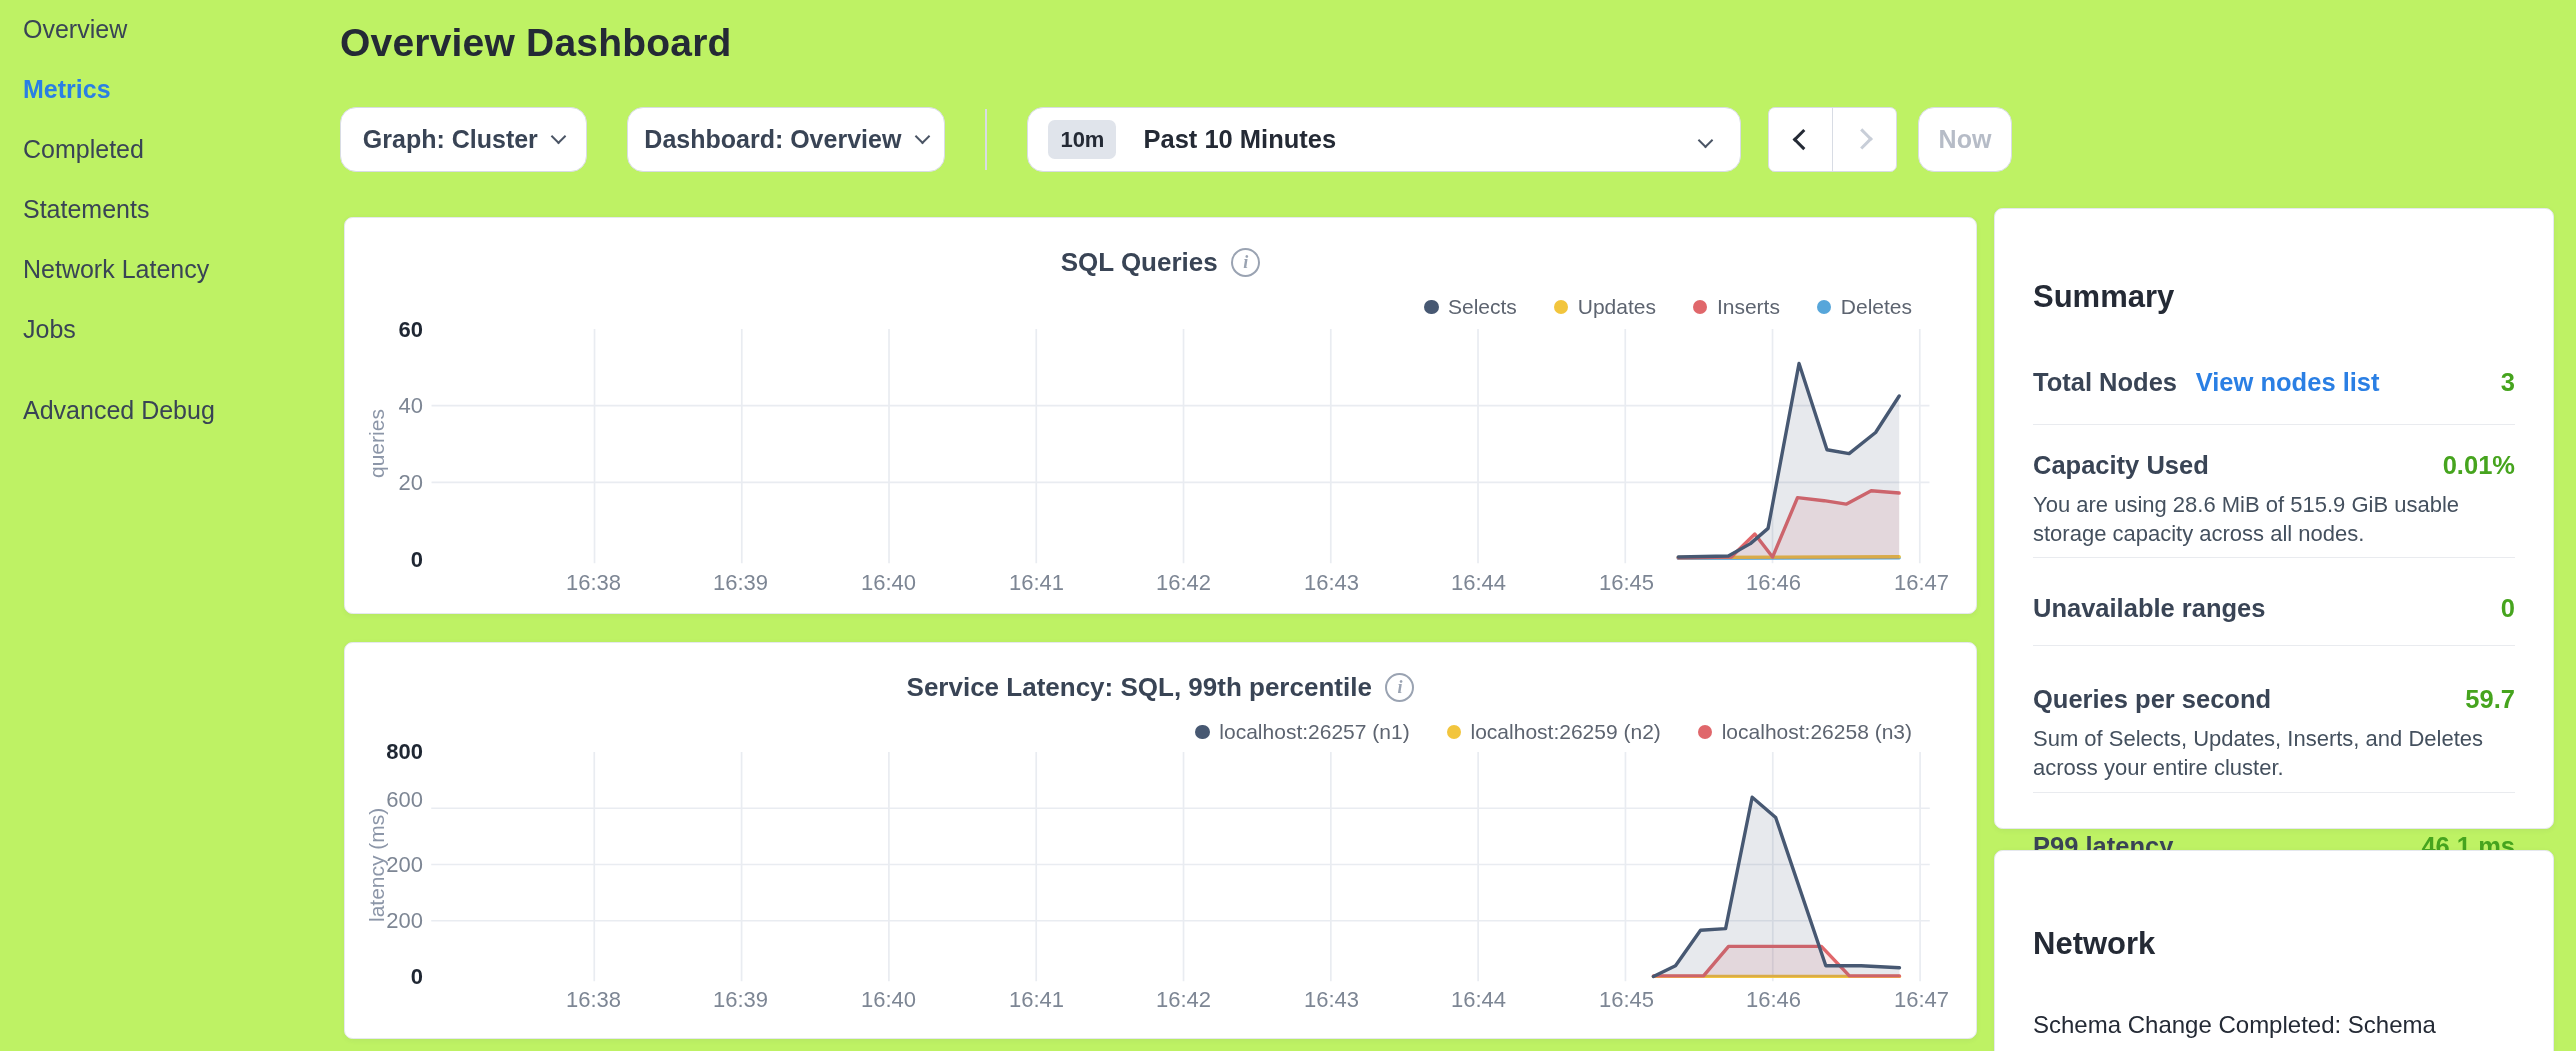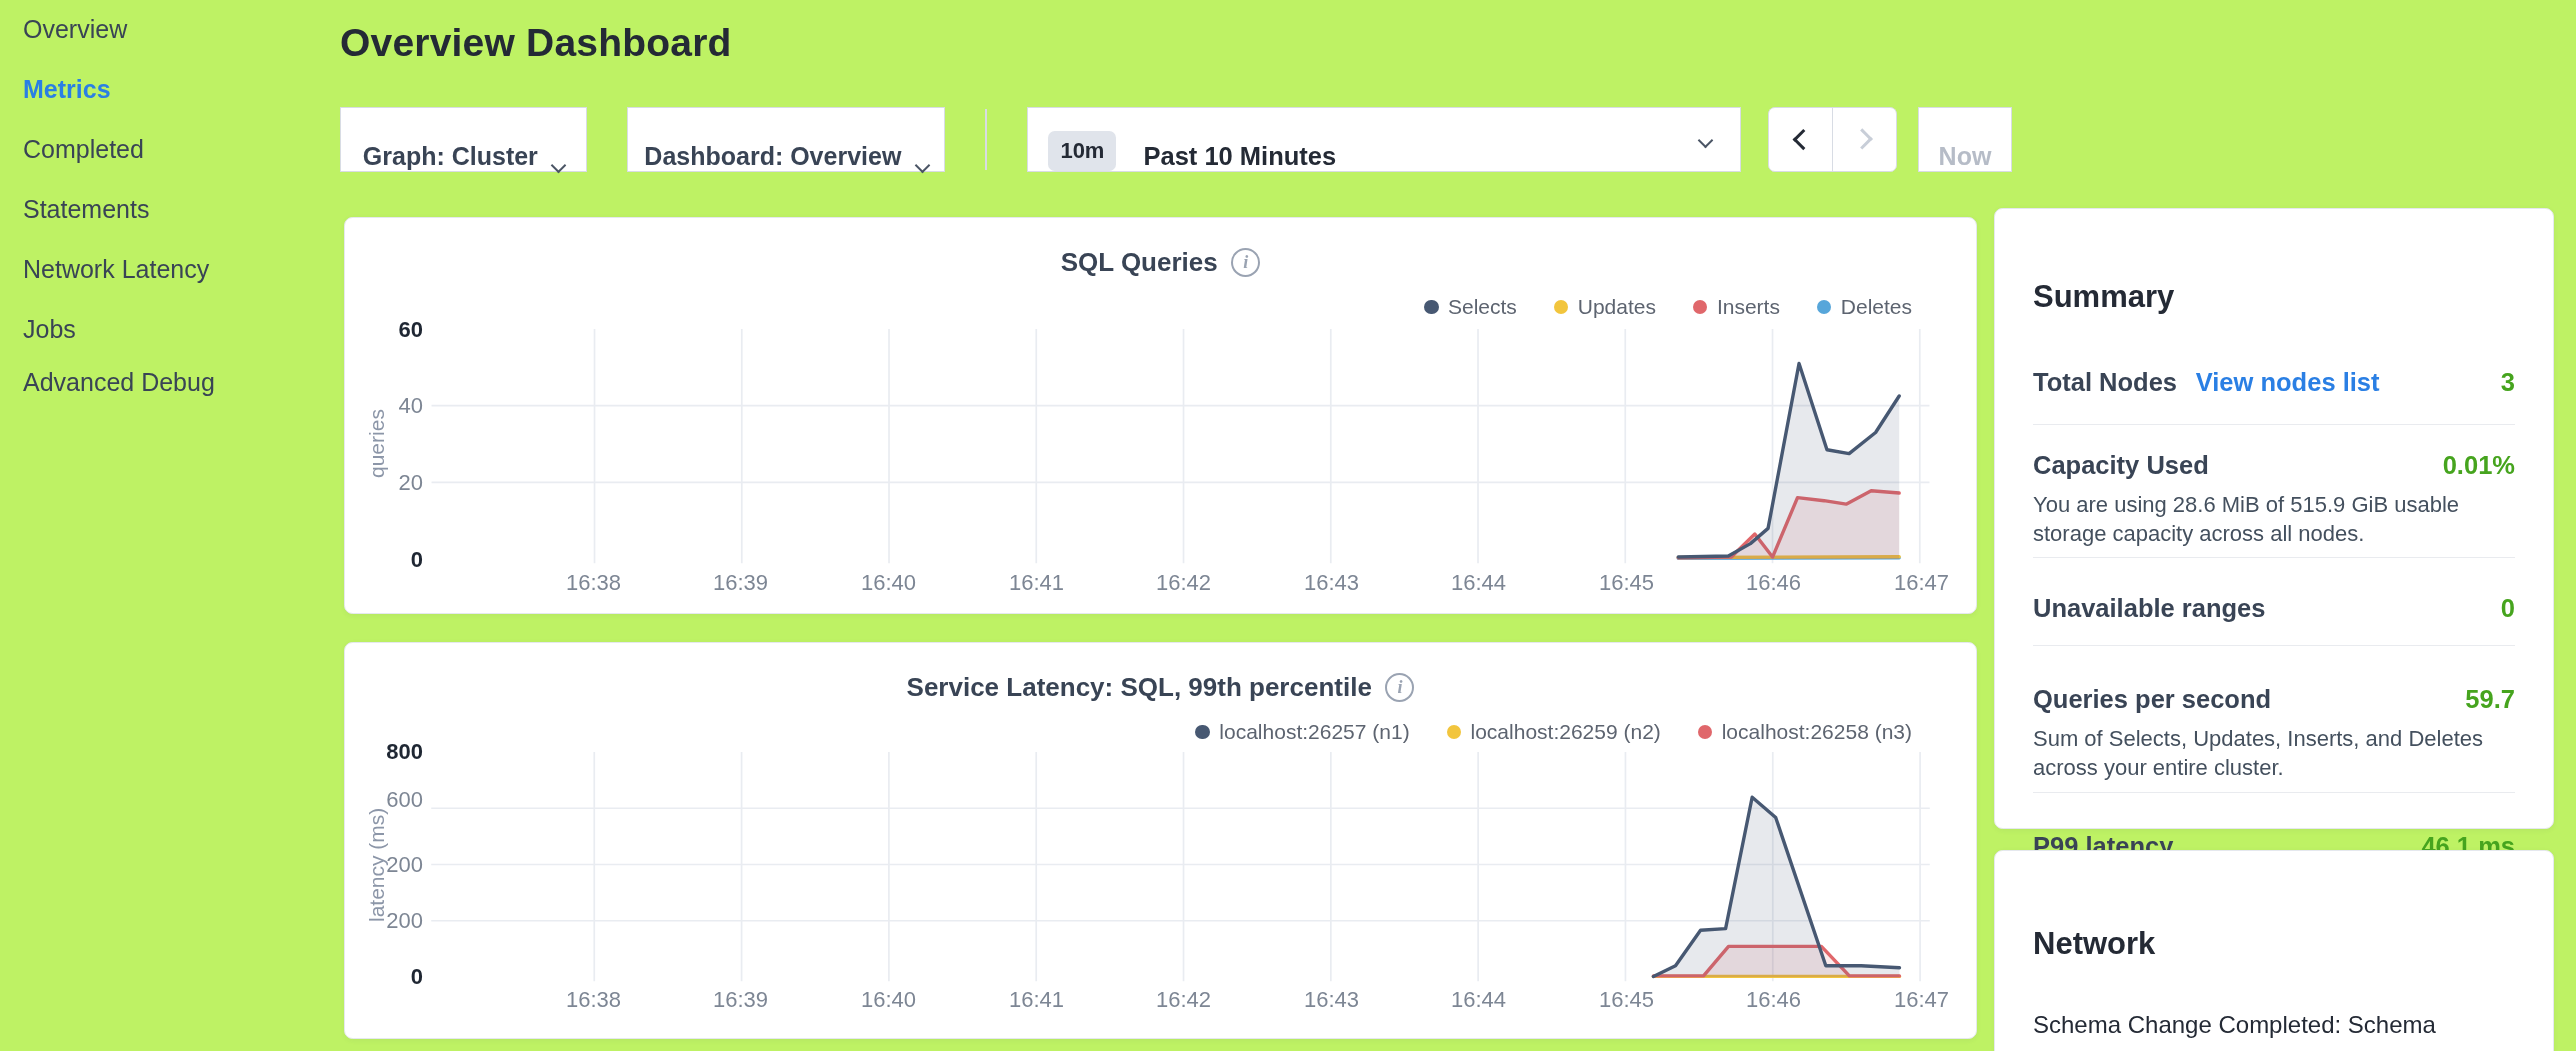--- a/index.html
+++ b/index.html
@@ -8,21 +8,21 @@
   #app { position:relative; width:2576px; height:1051px; overflow:hidden; background:#bef264; }
 
   
   .side-item { position:absolute; left:23px; font-size:25px; line-height:29px; color:#394455; cursor:pointer; white-space:nowrap; }
   .side-item.active { color:#2a7fe4; font-weight:700; }
 
   
   .page-title { position:absolute; left:340px; top:21px; font-size:39px; font-weight:700; color:#242a35; letter-spacing:0.2px; }
 
   
-  .ctl { position:absolute; top:107px; height:65px; background:#fff; border:1.7px solid #d8dce4; border-radius:0; display:flex; align-items:flex-end; justify-content:center; cursor:pointer; }
+  .ctl { position:absolute; top:107px; height:65px; background:#fff; border:1.7px solid #d8dce4; border-radius:16px; display:flex; align-items:center; justify-content:center; cursor:pointer; }
   .ctl-label { font-size:25px; font-weight:700; color:#394455; white-space:nowrap; }
   .chev-down { display:inline-block; width:11px; height:11px; border-right:2.6px solid #4b5565; border-bottom:2.6px solid #4b5565; transform:rotate(45deg); margin-left:15.3px; margin-top:-6.8px; }
   #dd-graph { left:340px; width:247px; }
   #dd-dashboard { left:627px; width:318px; }
   .ctl-divider { position:absolute; left:985px; top:109px; height:61px; width:1.7px; background:#d8dce4; }
   #time-select { left:1027px; width:714px; justify-content:flex-start; padding:0 20.4px; }
   .time-badge { background:#e0e4eb; border-radius:6.8px; padding:6.8px 12px; font-size:22px; font-weight:700; color:#242a35; }
   .time-label { margin-left:27px; font-size:25.5px; font-weight:700; color:#242a35; }
   #time-select .chev-down { position:absolute; right:29px; top:27px; margin:0; }
   .pager { position:absolute; left:1768px; top:107px; width:129px; height:65px; background:#fff; border:1.7px solid #d8dce4; border-radius:6.8px; display:flex; }
@@ -85,21 +85,21 @@
 
 <div id="app">
 
   <nav id="sidebar">
       <a class="side-item" style="top: 15.3px;">Overview</a>
       <a class="side-item active" style="top: 75px;">Metrics</a>
       <a class="side-item" style="top: 135px;">Completed</a>
       <a class="side-item" style="top: 195px;">Statements</a>
       <a class="side-item" style="top: 255px;">Network Latency</a>
       <a class="side-item" style="top: 315px;">Jobs</a>
-      <a class="side-item" style="top: 368px;">Advanced Debug</a>
+      <a class="side-item" style="top: 396px;">Advanced Debug</a>
     </nav>
 
   <h1 class="page-title">Overview Dashboard</h1>
 
   <div class="ctl" id="dd-graph">
     <span class="ctl-label">Graph: Cluster</span>
     <span class="chev-down"></span>
   </div>
   <div class="ctl" id="dd-dashboard">
     <span class="ctl-label">Dashboard: Overview</span>

